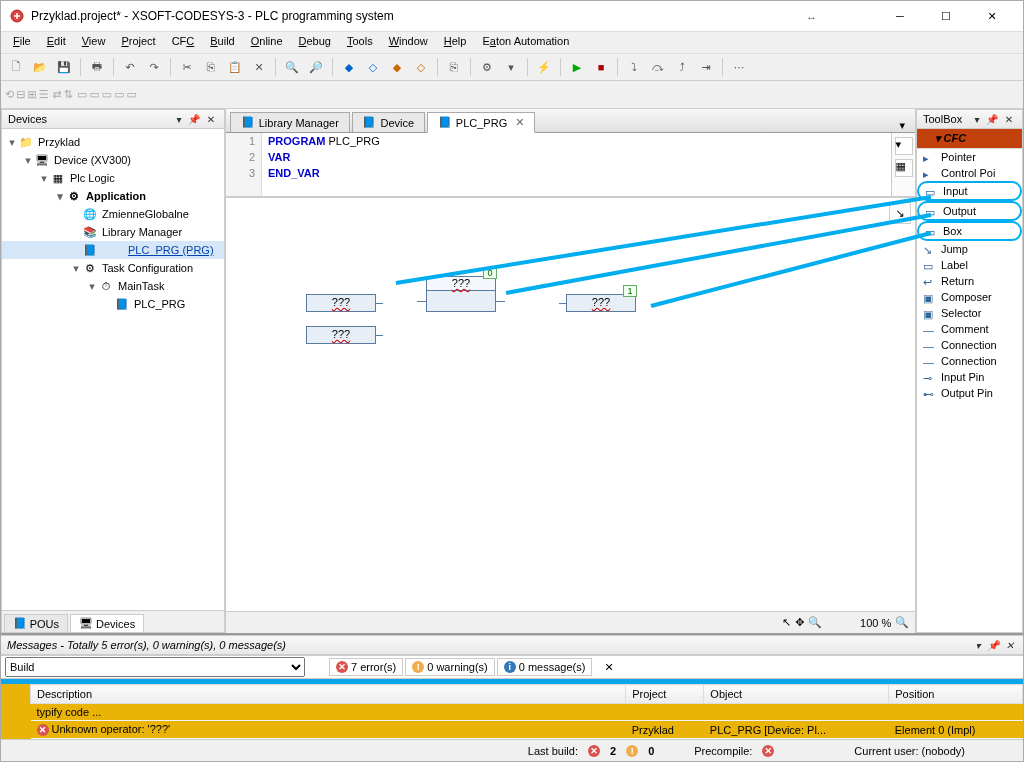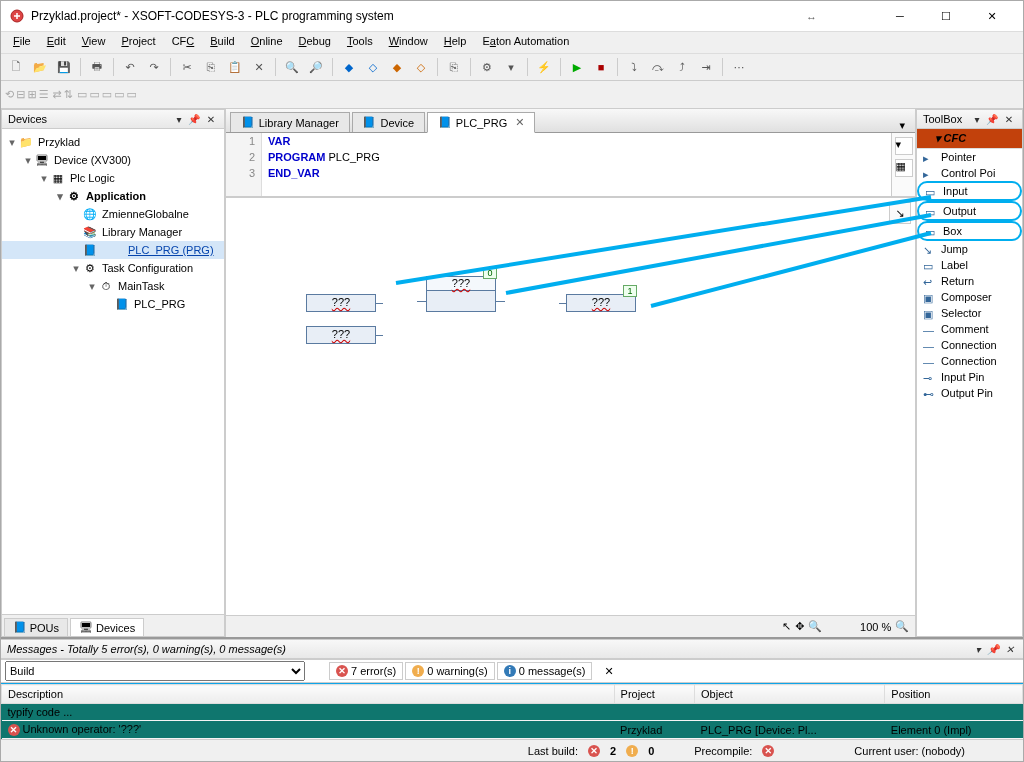--- a/index.html
+++ b/index.html
@@ -64,21 +64,21 @@
 .toolbox-body { flex: 1; background: #fff; border: 1px solid #ccc; border-top: none; overflow: auto; position: relative; }
 .toolbox-hdr { background: #c2410c; padding: 3px 18px; font-weight: bold; border-bottom: 1px solid #ddd; font-style: italic; }
 .tool { display: flex; align-items: center; padding: 2px 6px; cursor: pointer; gap: 4px; }
 .tool .ticon2 { width: 14px; height: 10px; display: inline-block; }
 .tool.circled { border: 2px solid #00aeef; border-radius: 10px; }
 .messages { border-top: 2px solid #999; background: #f0f0f0; }
 .messages .panel-header { border-left: none; border-right: none; font-style: italic; }
 .msg-toolbar { height: 24px; background: #fff; border: 1px solid #ccc; border-left: none; border-right: none; display: flex; align-items: center; padding: 0 4px; gap: 2px; }
 .msg-toolbar select { width: 300px; height: 20px; }
 .msg-badge { padding: 2px 6px; border: 1px solid #ccc; display: flex; align-items: center; gap: 3px; cursor: pointer; }
-.msg-table { background: #0f766e; border-top: 1px solid #0ea5e9; }
+.msg-table { background: #eab308; border-top: 5px solid #0ea5e9; padding-left: 29px; }
 .msg-table table { width: 100%; border-collapse: collapse; }
 .msg-table th { text-align: left; padding: 3px 6px; background: linear-gradient(#fcfcfc,#ececec); border: 1px solid #ddd; font-weight: normal; }
 .msg-table td { padding: 2px 6px; border-bottom: 1px solid #f4f4f4; }
 .statusbar { height: 22px; background: #f0f0f0; border-top: 1px solid #ccc; display: flex; align-items: center; padding: 0 8px; gap: 10px; justify-content: flex-end; font-size: 11px; }
 svg.lines { position: absolute; top: 0; left: 0; pointer-events: none; z-index: 30; }
 .circ-err { display: inline-flex; width: 12px; height: 12px; border-radius: 50%; background: #d9534f; color: #fff; align-items: center; justify-content: center; font-size: 9px; font-weight: bold; }
 .circ-warn { display: inline-flex; width: 12px; height: 12px; border-radius: 50%; background: #f0ad4e; color: #fff; align-items: center; justify-content: center; font-size: 9px; font-weight: bold; }
 .circ-info { display: inline-flex; width: 12px; height: 12px; border-radius: 50%; background: #337ab7; color: #fff; align-items: center; justify-content: center; font-size: 9px; font-weight: bold; }
 .corner-btn { position: absolute; top: 4px; right: 4px; width: 22px; height: 22px; border: 1px solid #ccc; background: #fafafa; cursor: pointer; display: flex; align-items: center; justify-content: center; }
 .resize-icon { margin-left: auto; margin-right: 60px; color: #555; }
@@ -267,22 +267,22 @@
           <div style="flex: 1 1 0%;"></div>
           <span style="padding: 0px 6px;">▾</span>
         </div>
       <div class="code-pane">
         <div class="gutter" id="gutter">
             <div>1</div>
             <div>2</div>
             <div>3</div>
           </div>
         <div class="code" id="code">
+            <div><span class="kw-blue">PROGRAM</span> PLC_PRG</div>
             <div><span class="kw-blue">VAR</span></div>
-            <div><span class="kw-blue">PROGRAM</span> PLC_PRG</div>
             <div><span class="kw-blue">END_VAR</span></div>
           </div>
         <div class="code-side">
           <div class="sbtn">▾</div>
           <div class="sbtn">▦</div>
         </div>
       </div>
       <div class="canvas">
         <div class="corner-btn">↘</div>
         <div class="block input" style="left:80px; top:96px;"><span class="qqq">???</span><div class="pin"></div></div>

